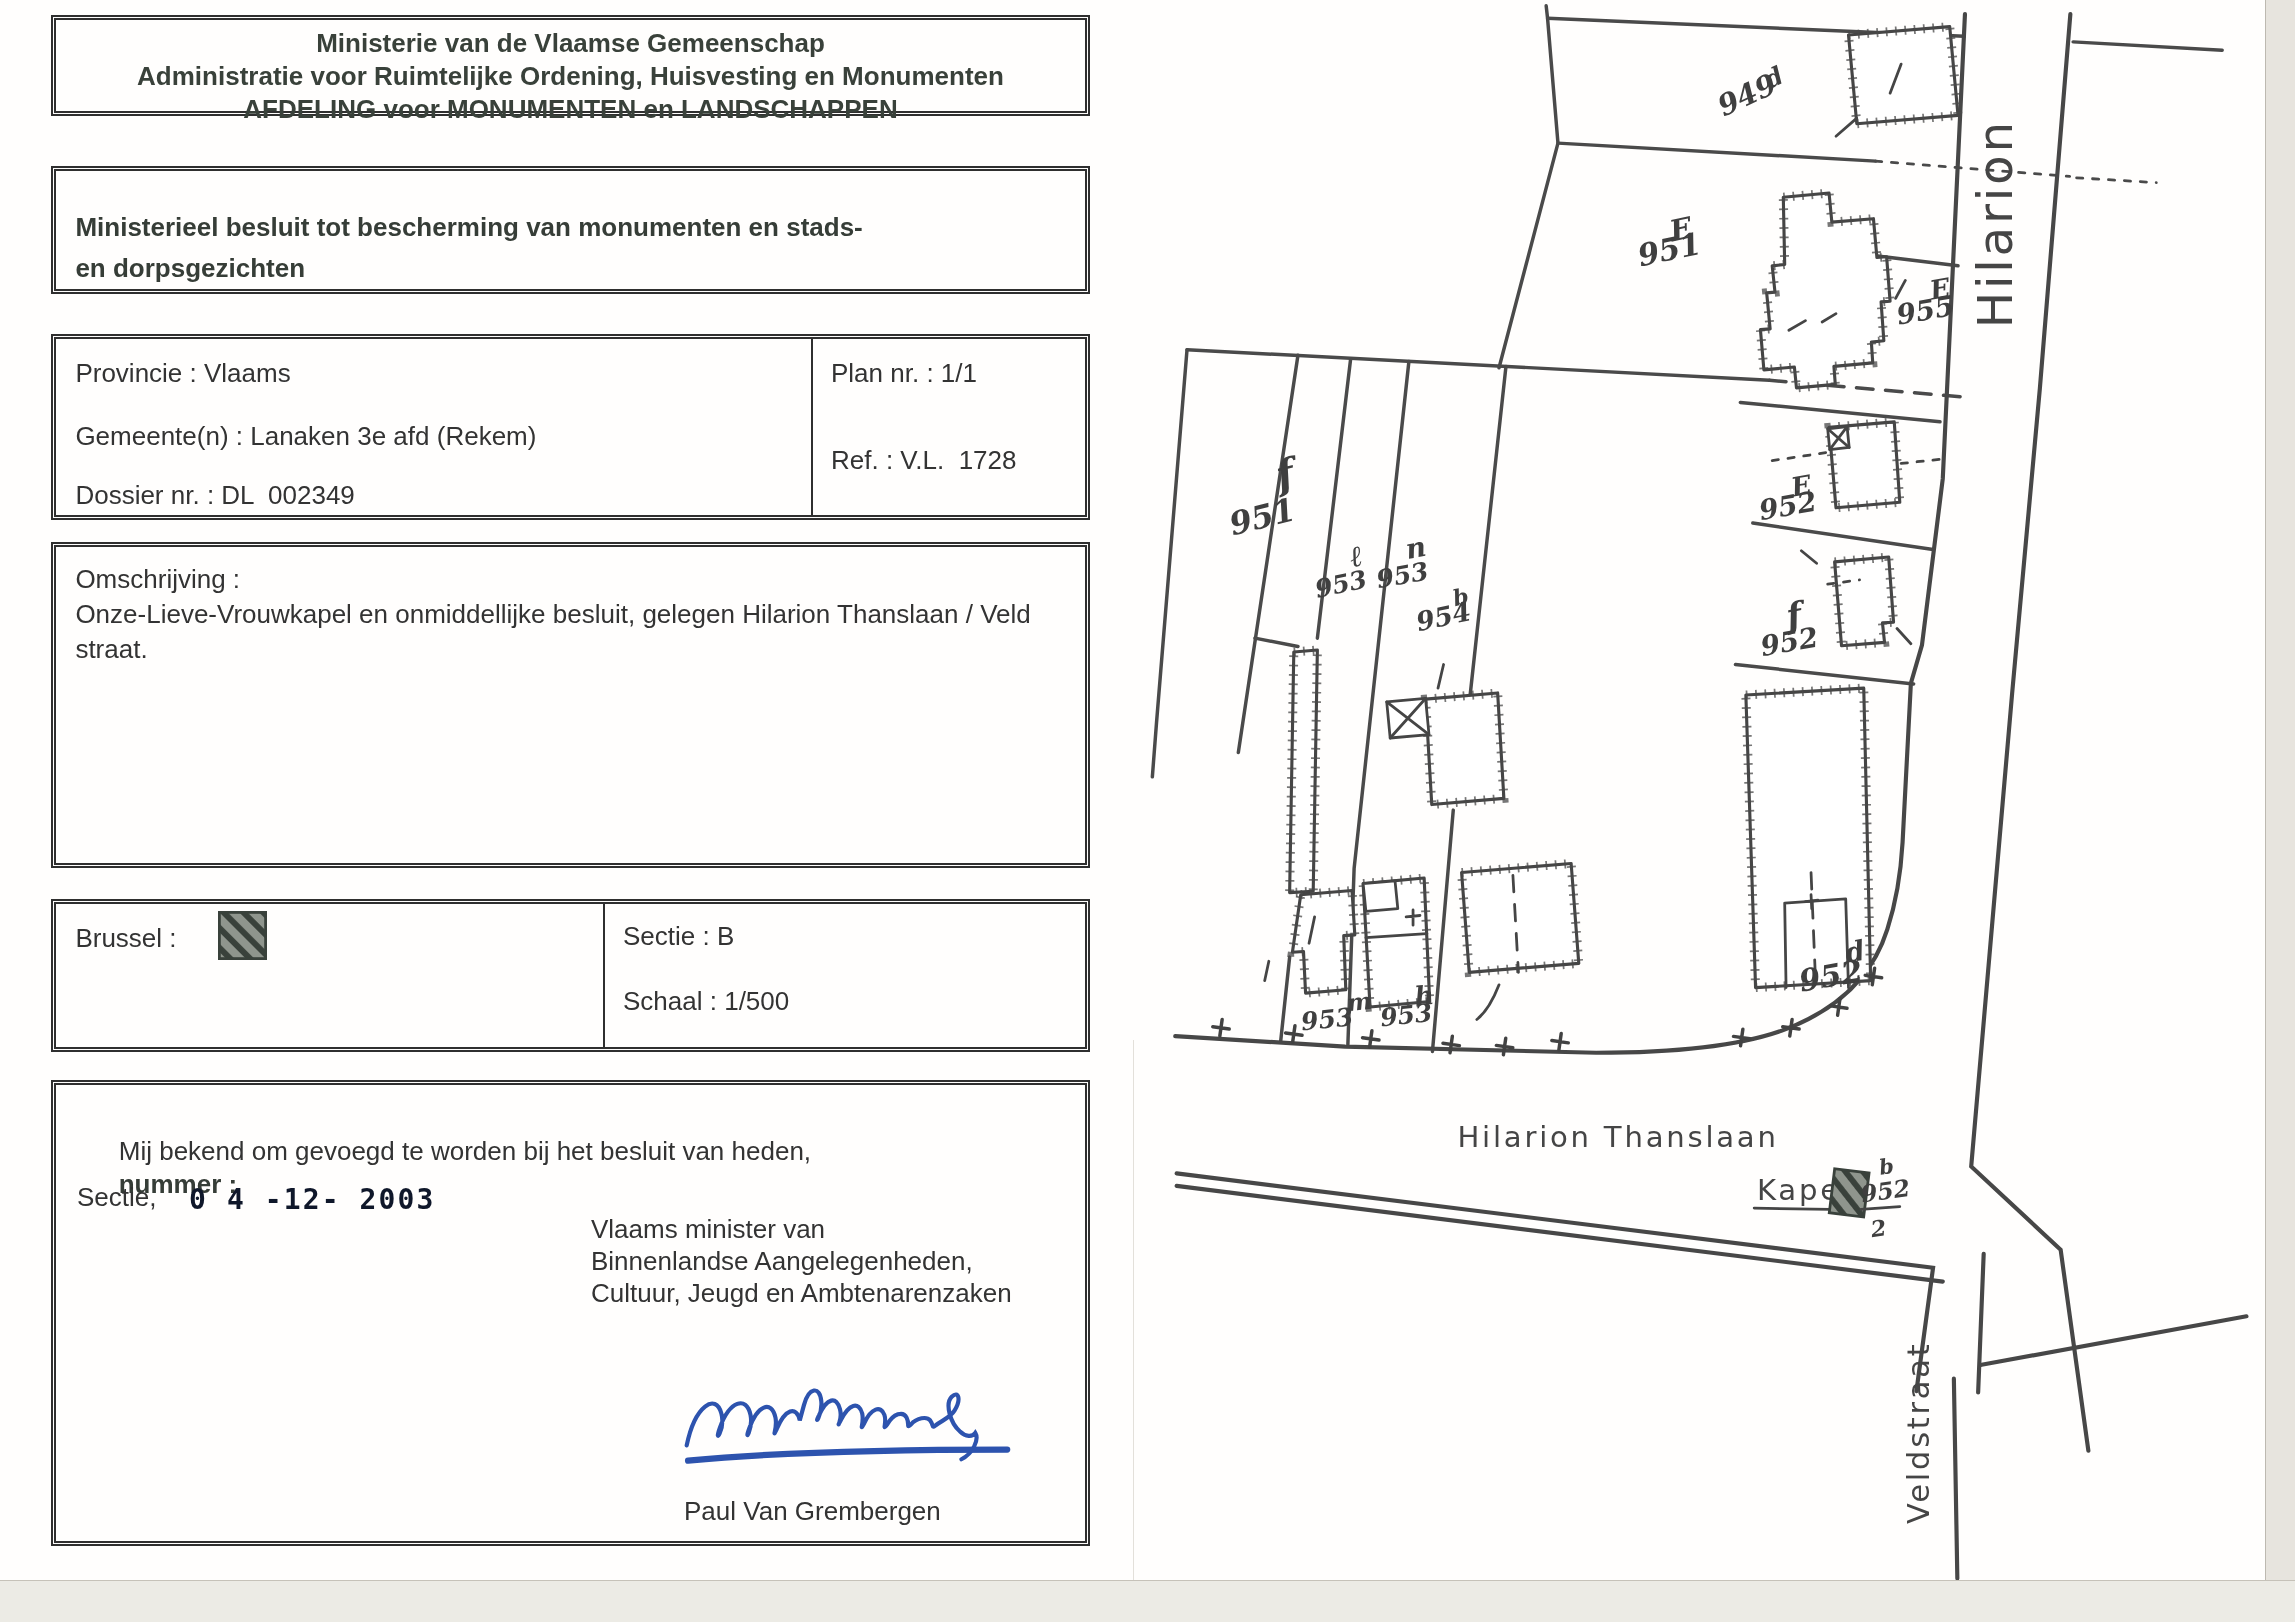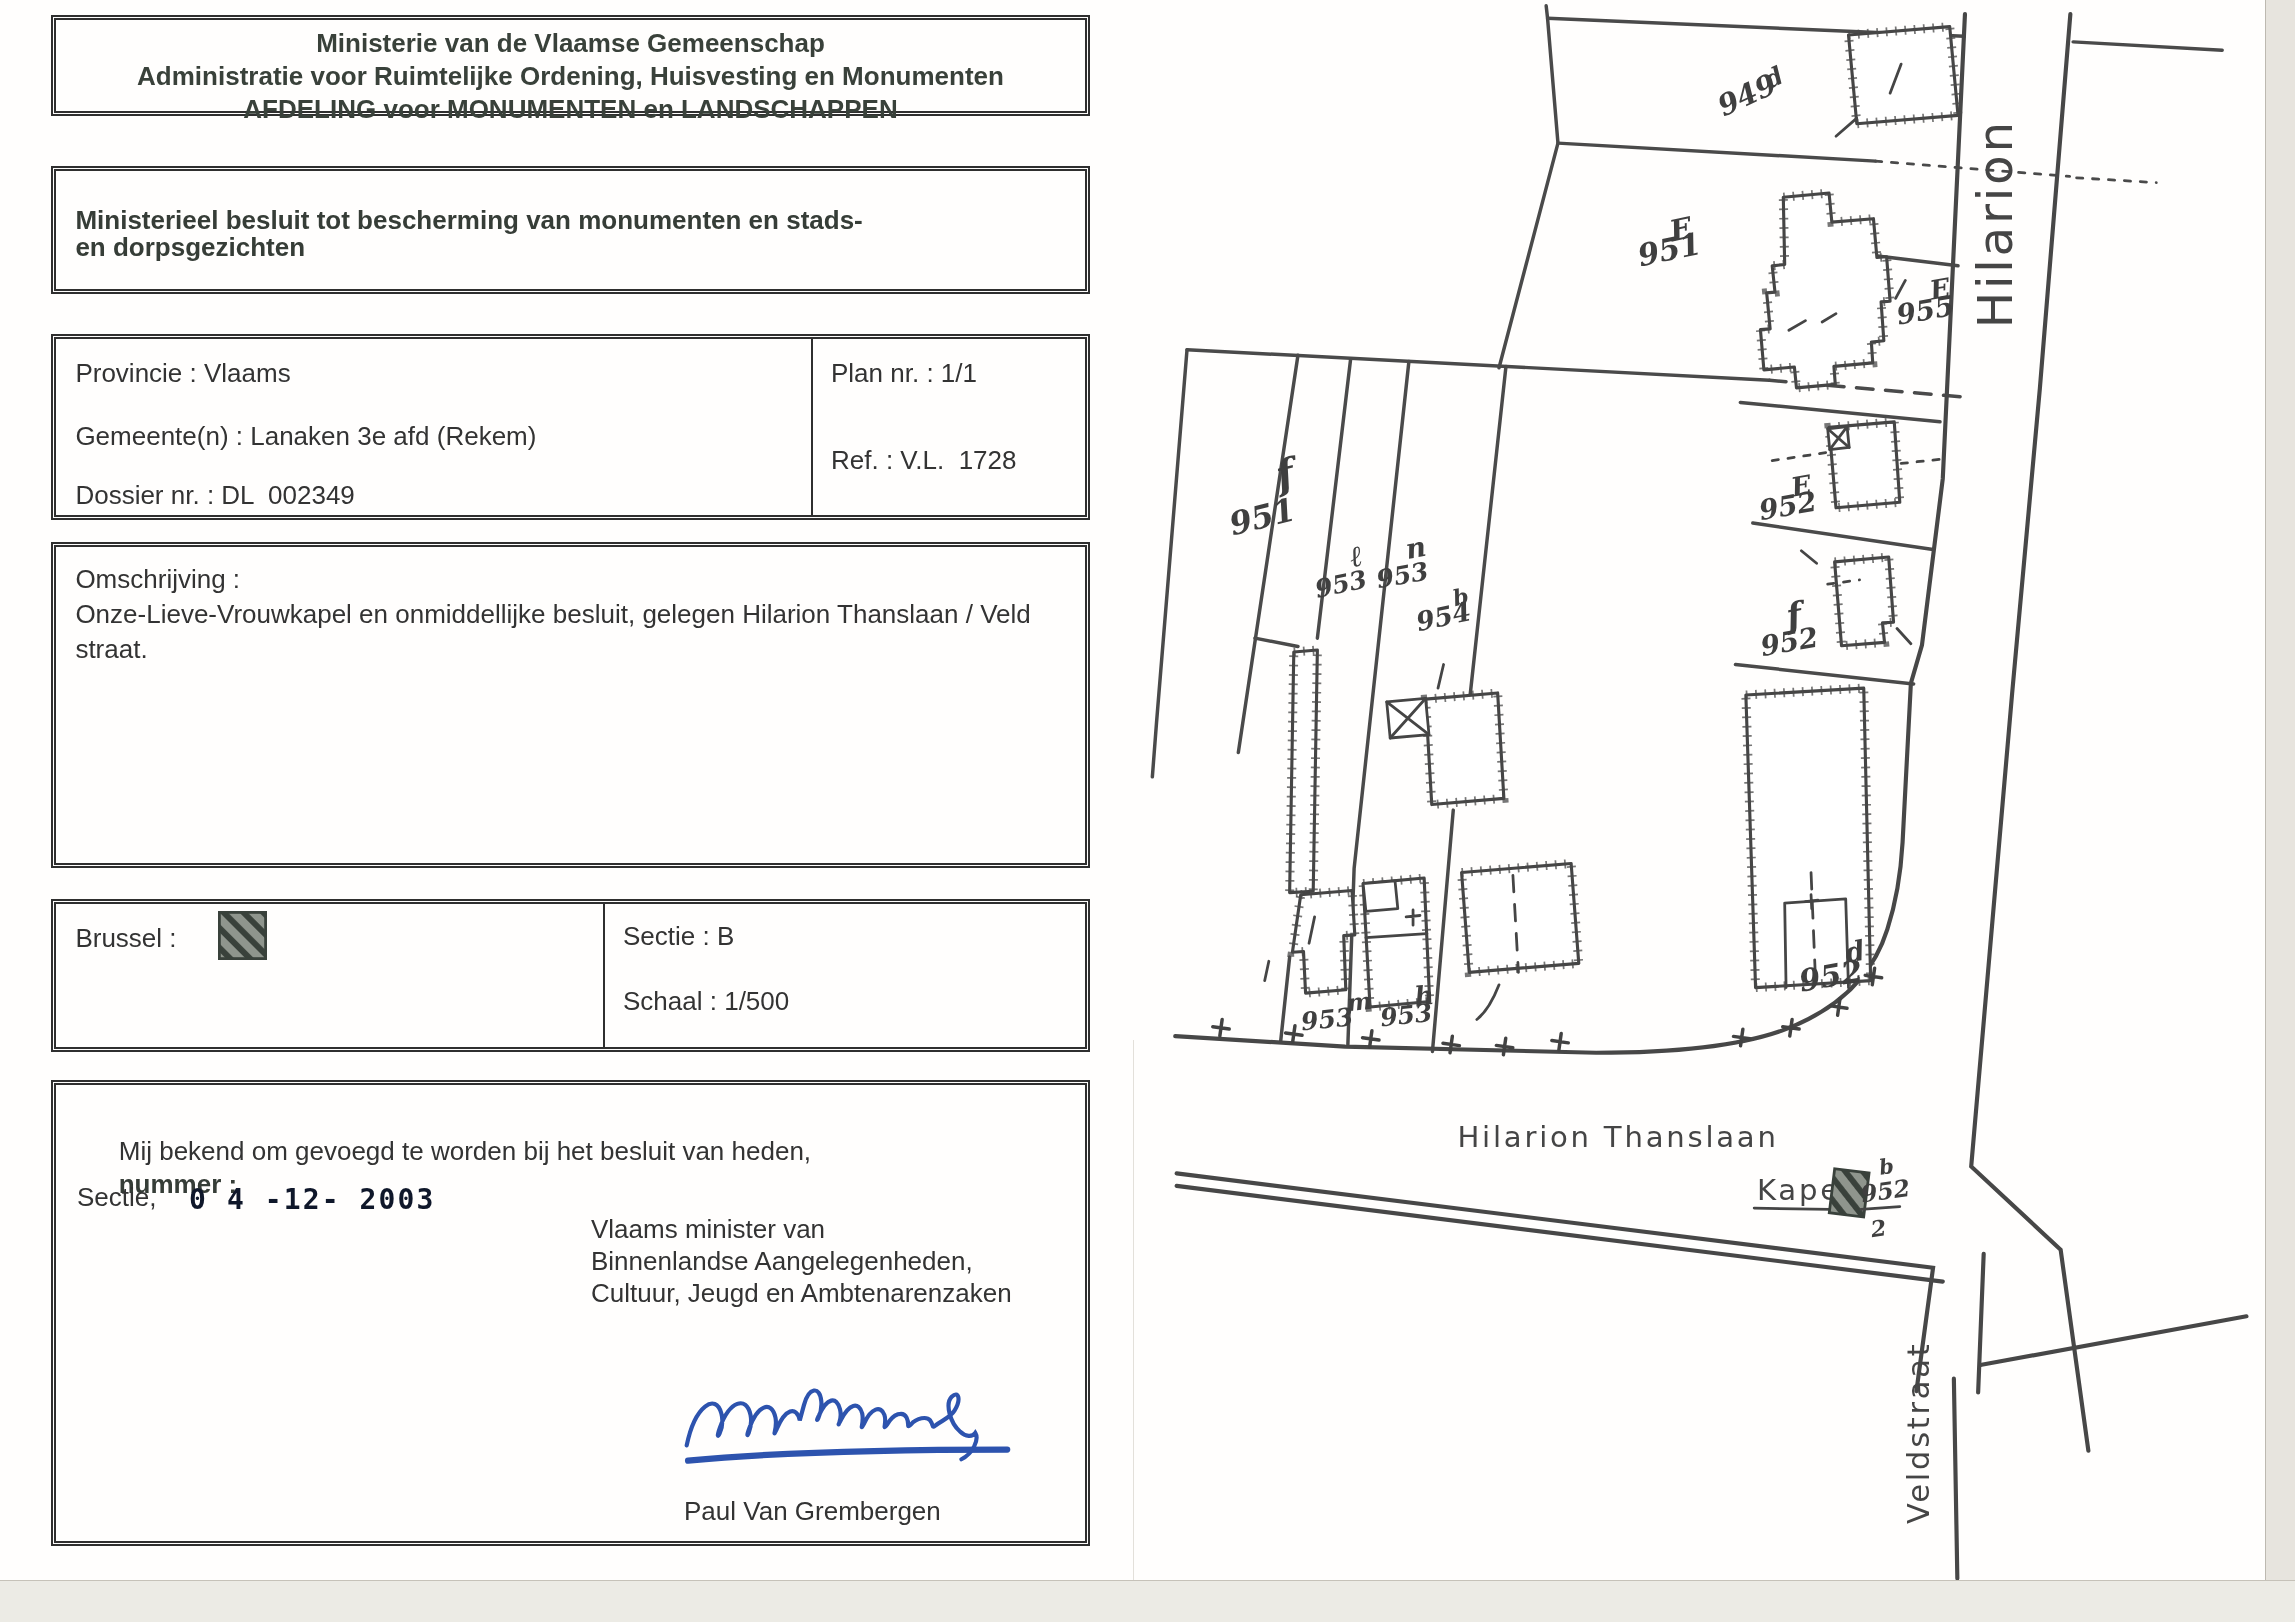--- a/index.html
+++ b/index.html
@@ -172,21 +172,21 @@
       </g>
   </svg>
 
   <div class="box hdr">
     <div>Ministerie van de Vlaamse Gemeenschap</div>
     <div>Administratie voor Ruimtelijke Ordening, Huisvesting en Monumenten</div>
     <div>AFDELING voor MONUMENTEN en LANDSCHAPPEN</div>
   </div>
 
   <div class="box" style="left:51px;top:166px;width:1039px;height:128px;">
-    <div class="doc-text bold" style="position:absolute;left:19.4px;top:36px;max-width:818px;font-size:26px;line-height:27px;">Ministerieel besluit tot bescherming van monumenten en stads- en dorpsgezichten</div>
+    <div class="doc-text bold" style="position:absolute;left:19.4px;top:36px;max-width:818px;font-size:26px;line-height:41px;">Ministerieel besluit tot bescherming van monumenten en stads- en dorpsgezichten</div>
   </div>
 
   <div class="box" style="left:51px;top:334px;width:1039px;height:186px;">
     <div class="vdiv" style="left:755px;"></div>
     <div class="cell-line" style="left:19.4px;top:19.4px;">Provincie : Vlaams</div>
     <div class="cell-line" style="left:19.4px;top:82px;">Gemeente(n) : Lanaken 3e afd (Rekem)</div>
     <div class="cell-line" style="left:19.4px;top:141px;">Dossier nr. : DL  002349</div>
     <div class="cell-line" style="left:775px;top:19.4px;">Plan nr. : 1/1</div>
     <div class="cell-line" style="left:775px;top:82px;margin-top:24px;">Ref. : V.L.  1728</div>
   </div>

